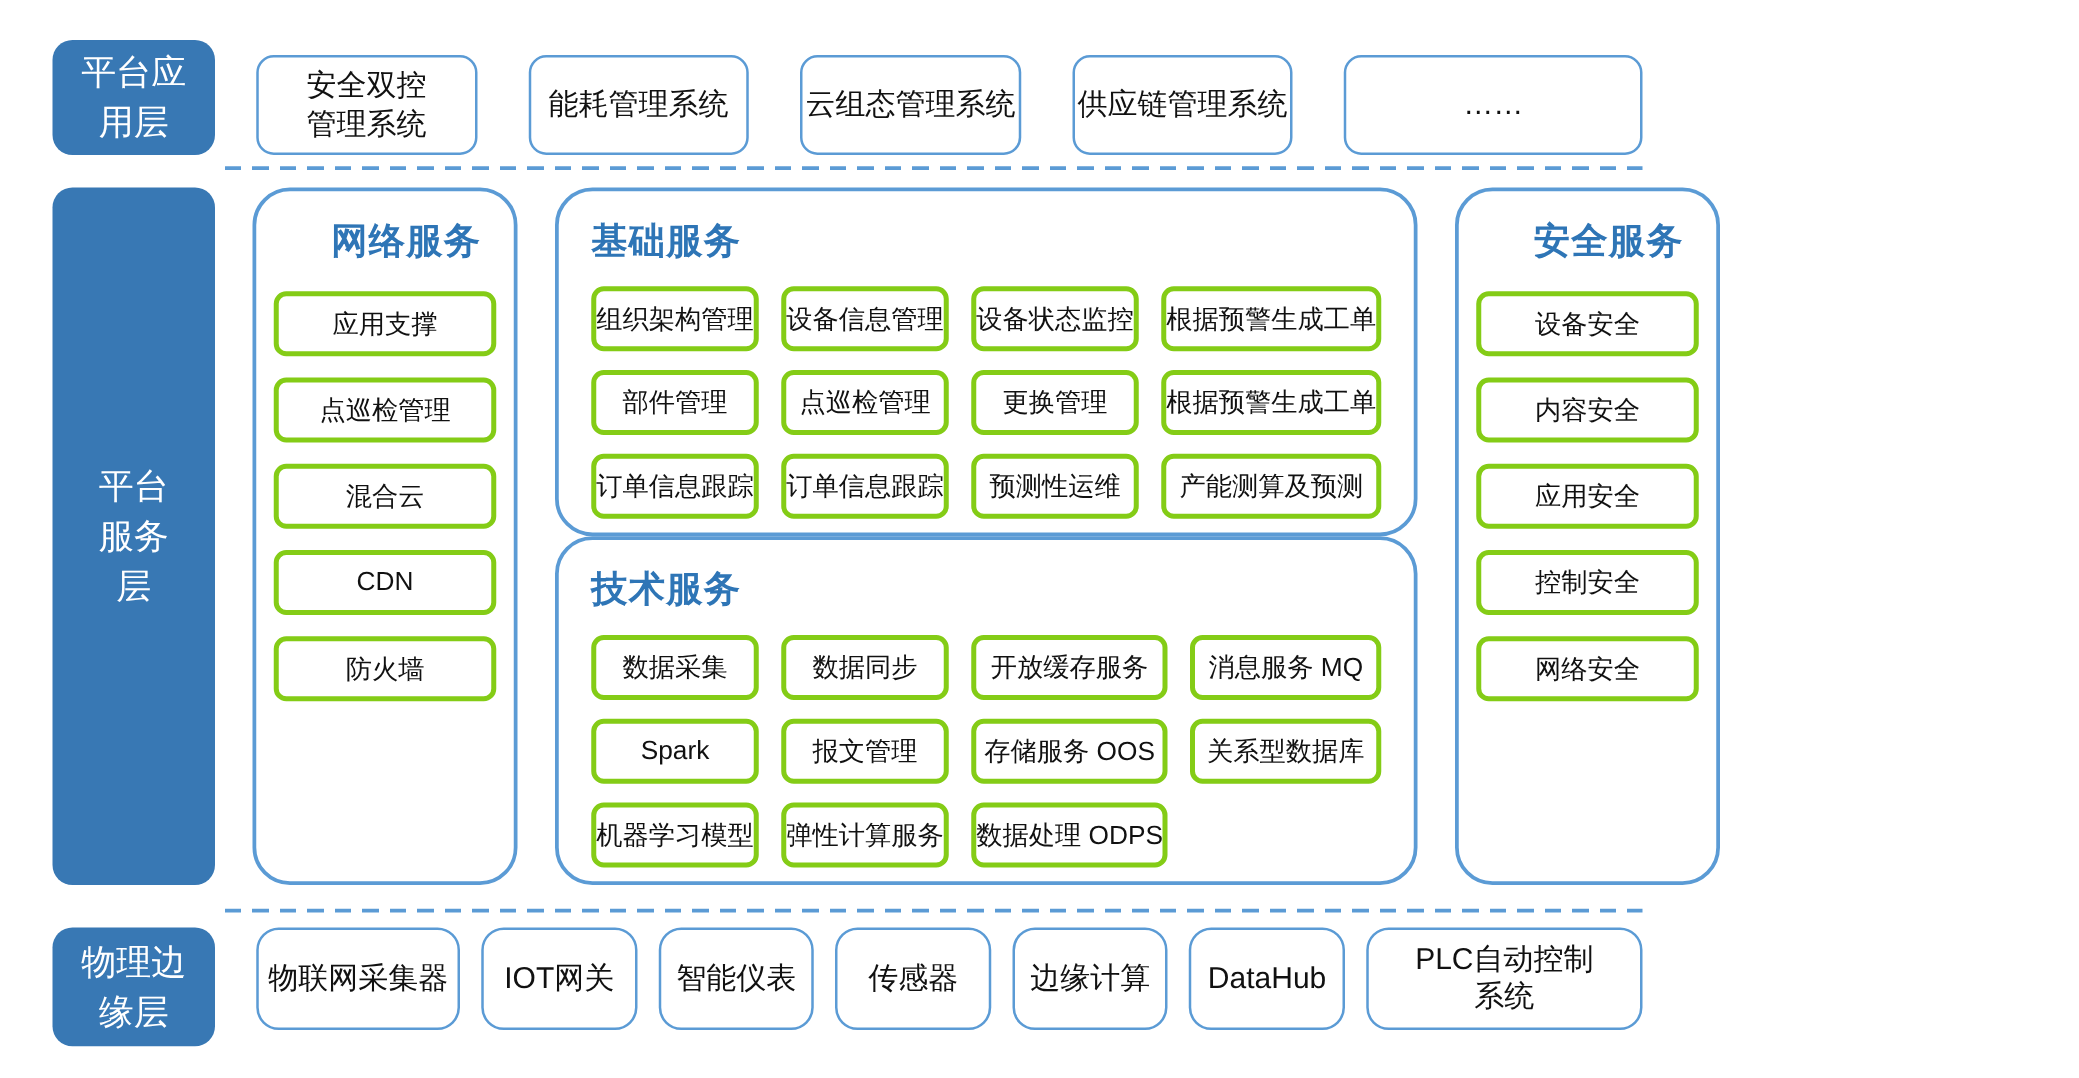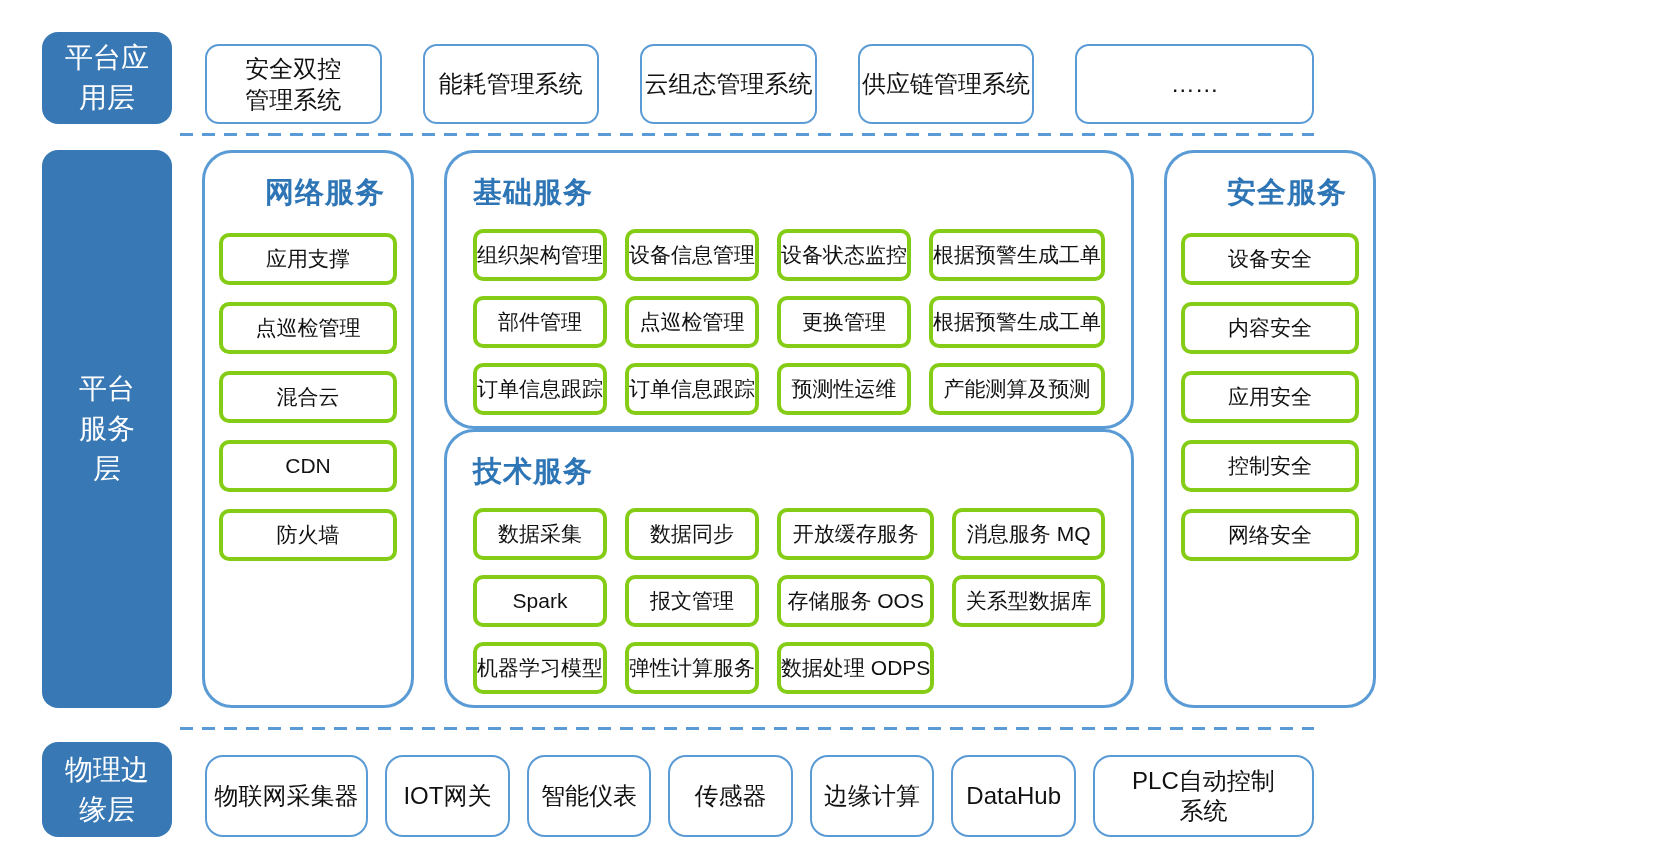--- a/index.html
+++ b/index.html
@@ -59,21 +59,21 @@
     font-size:21px; color:#111; text-align:center; white-space:nowrap;
   }
   .center-col { flex:1; display:flex; flex-direction:column; }
   .grid-group { flex:1; }
   .grid-items {
     display:grid; grid-template-columns:1fr 1fr 1fr 1.28fr;
     gap:15px 18px; padding:16px 26px 0 26px;
   }
   
   .row-bottom { height:95px; gap:33px; }
-  .bottom-boxes { flex:1; display:flex; gap:17px; align-items:flex-end; }
+  .bottom-boxes { flex:1; display:flex; gap:17px; align-items:flex-start; }
   .edge-box {
     flex:1; height:78px;
     border:2.5px solid #5b9bd5; border-radius:18px; background:#fff;
     display:flex; align-items:center; justify-content:center;
     font-size:24px; color:#111; text-align:center;
     white-space:pre-line; line-height:1.25;
   }
   .edge-box.w13 { flex:1.32; }
   .edge-box.w18 { flex:1.8; }
 </style>

